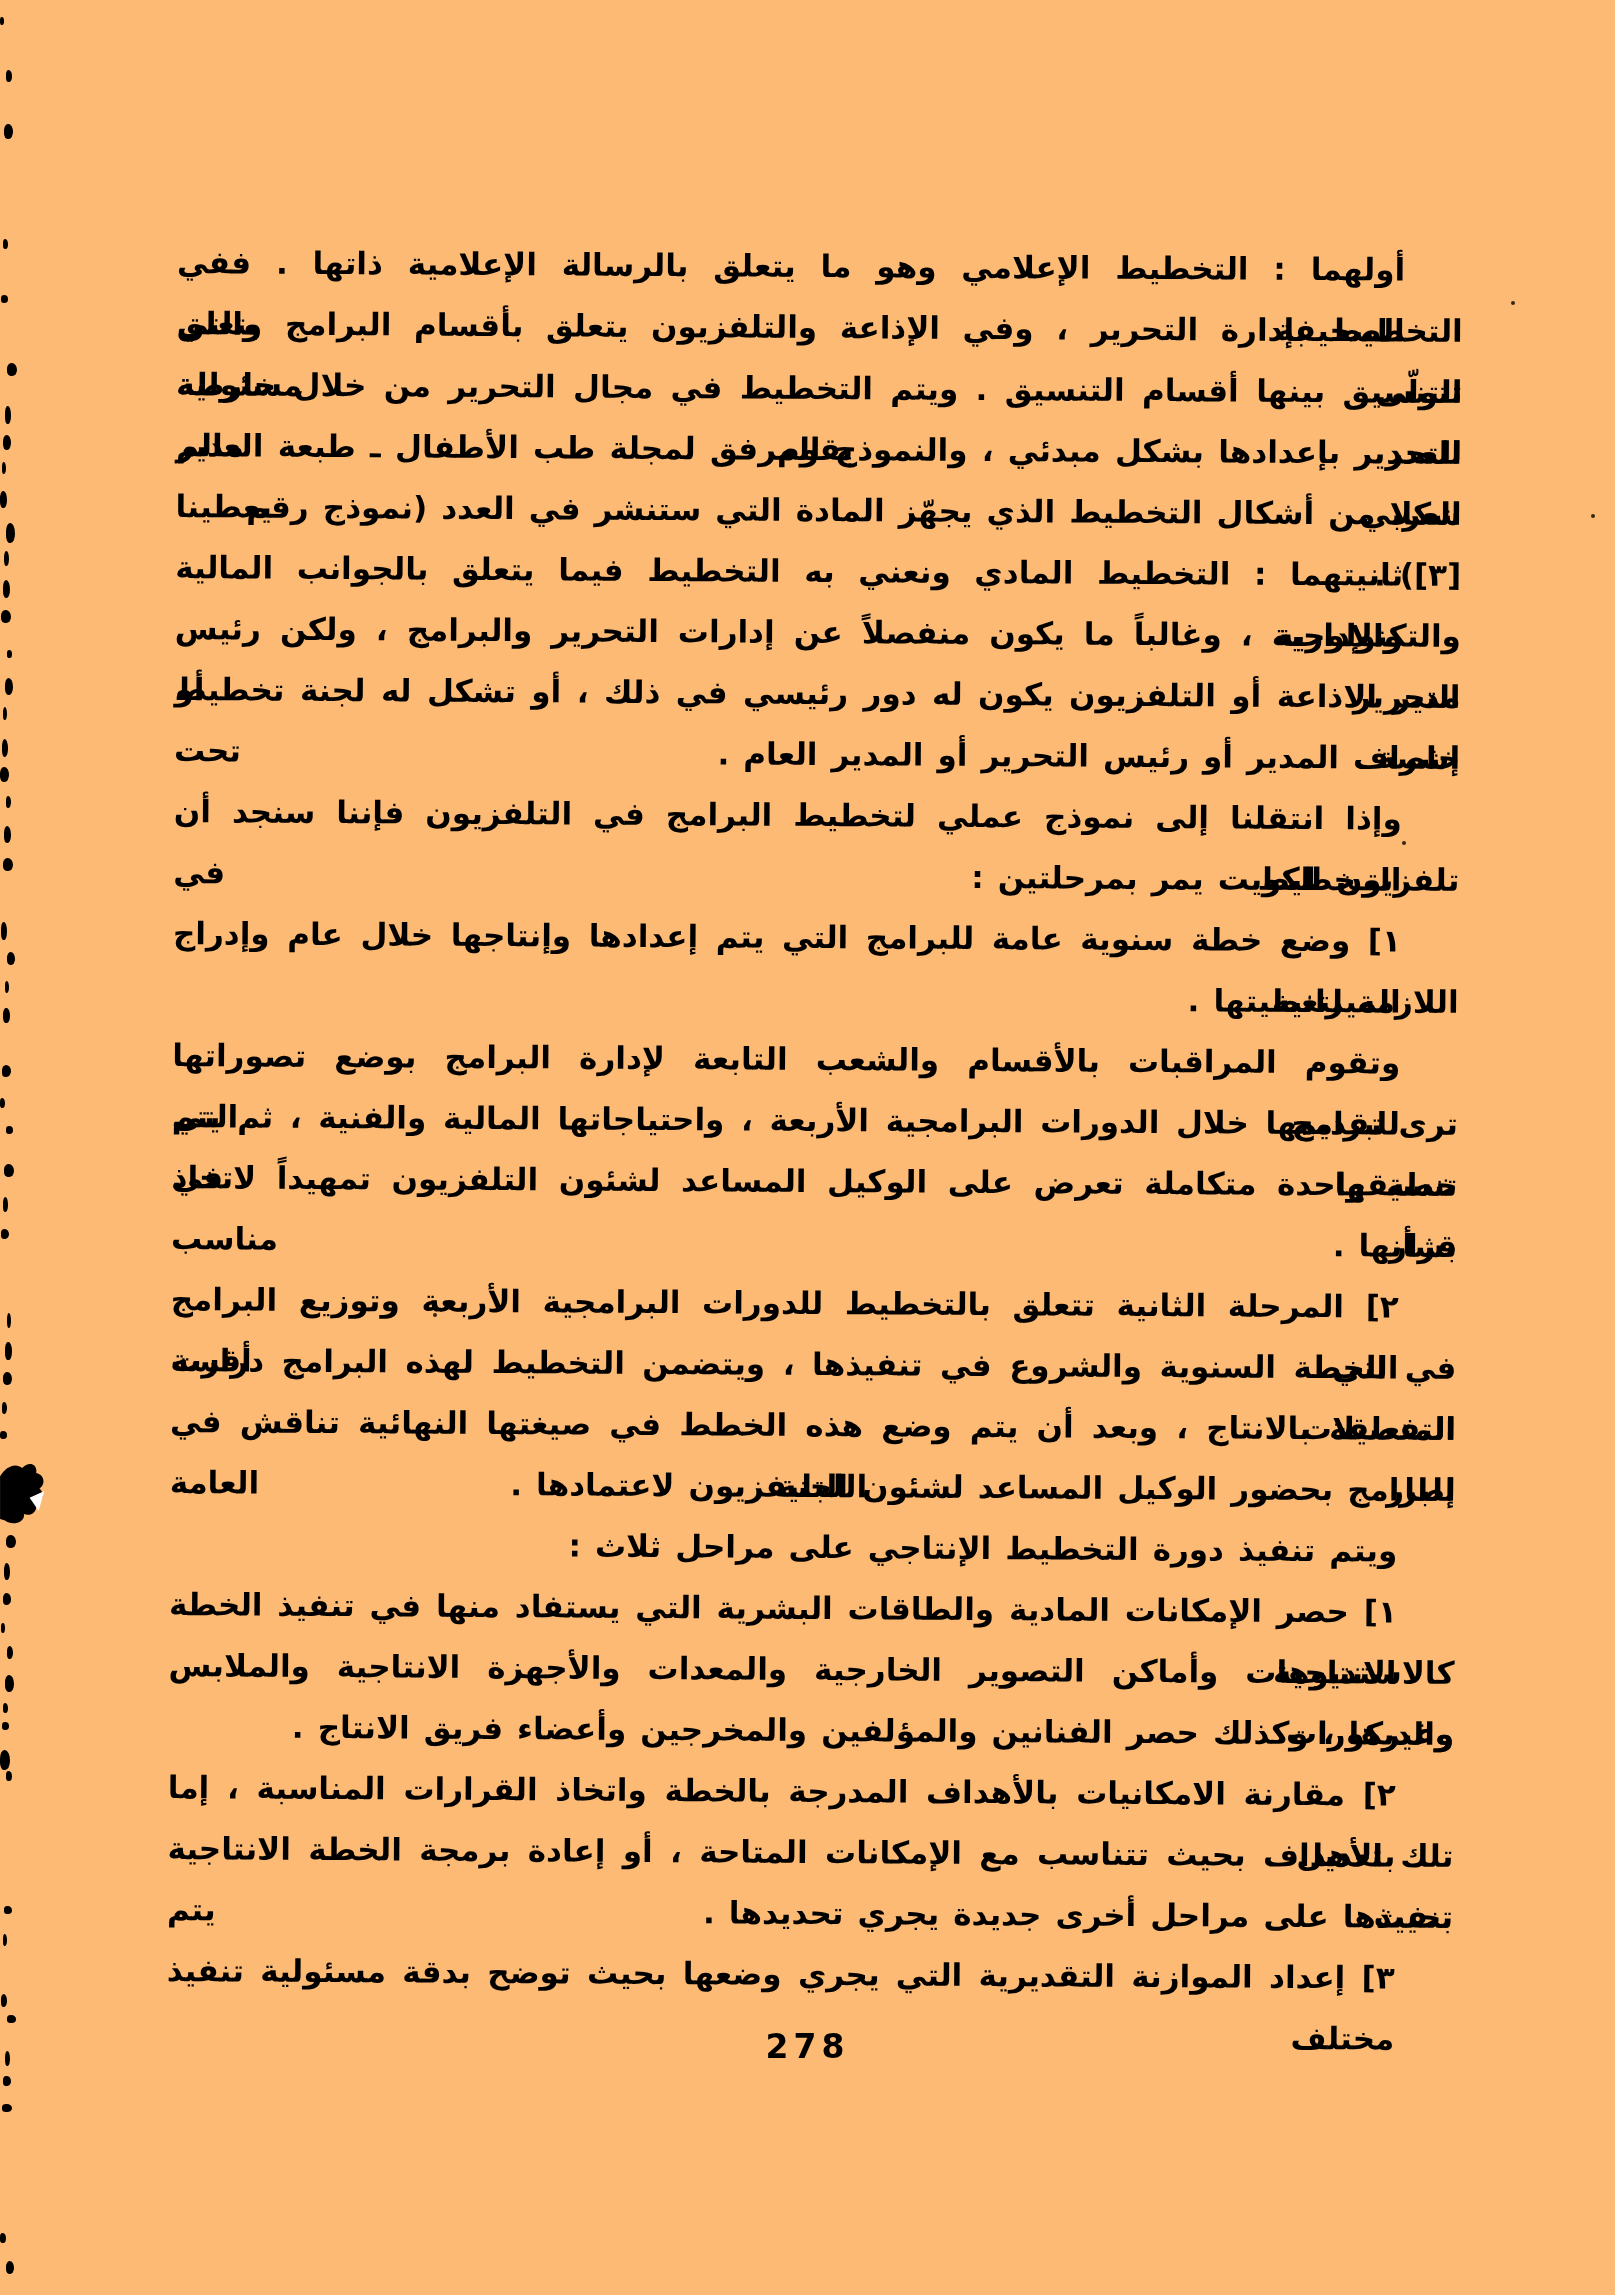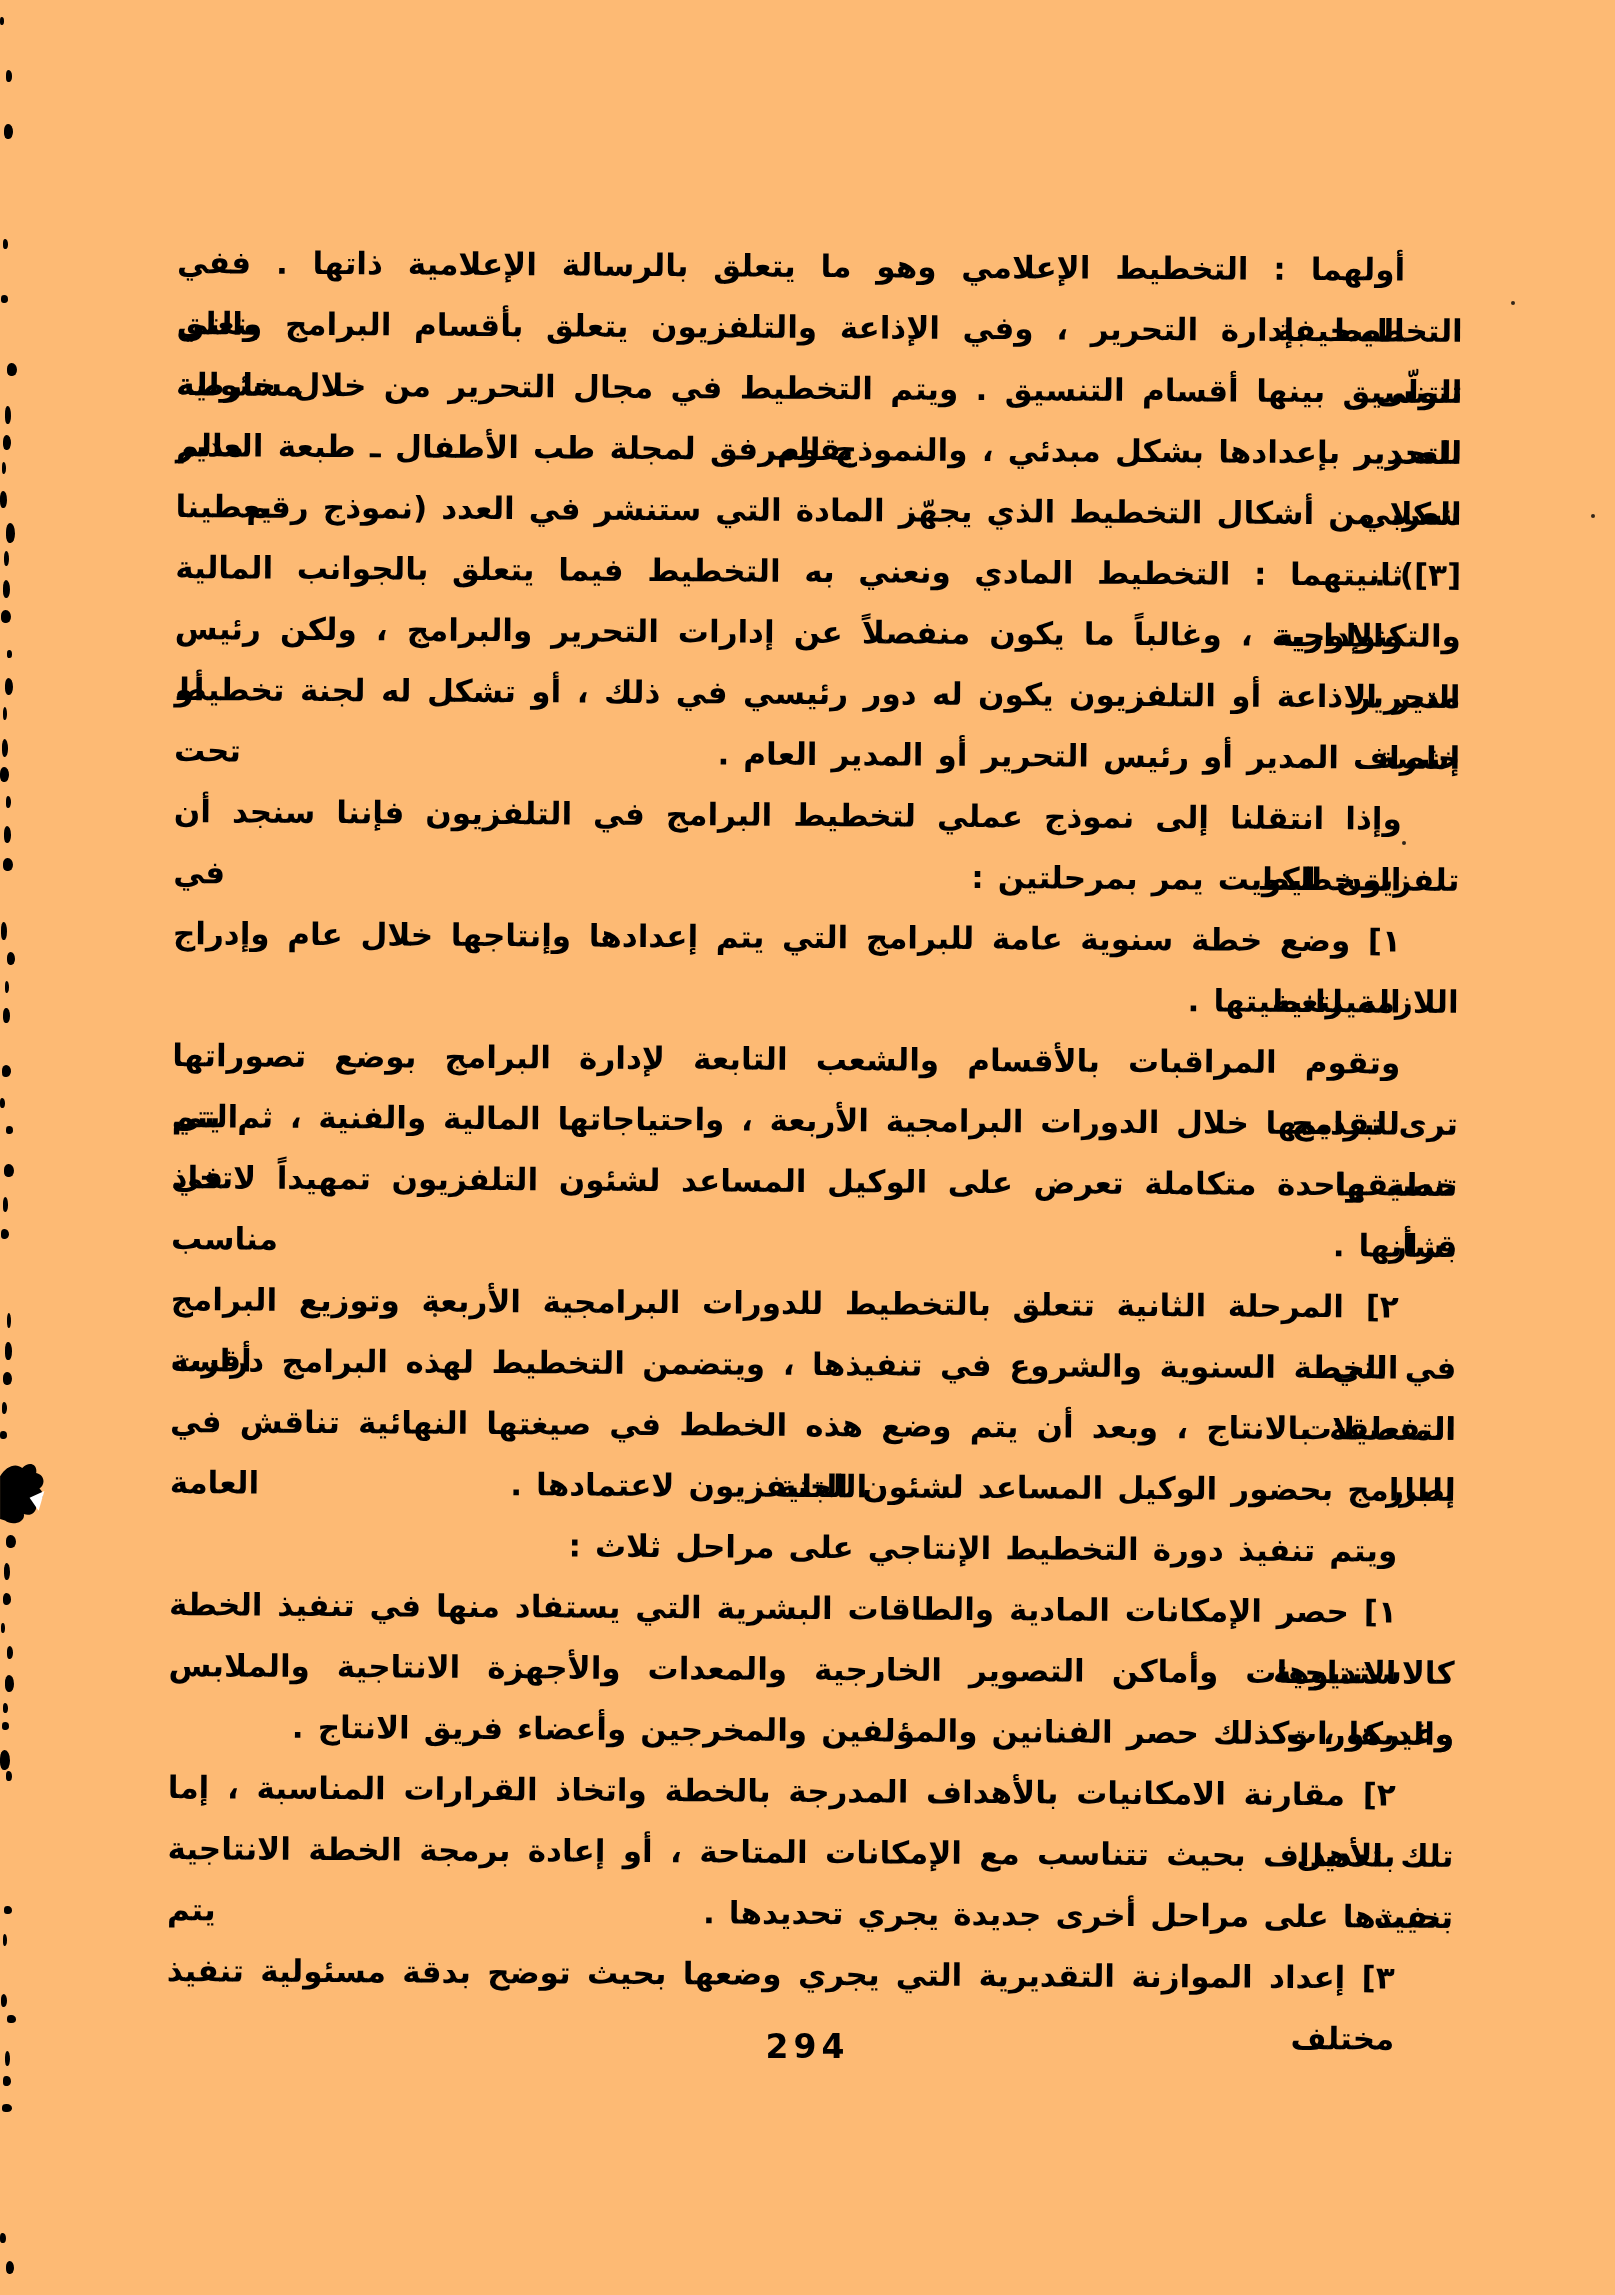--- a/index.html
+++ b/index.html
@@ -116,21 +116,21 @@
       <div class="para">
         <div class="line first">٢] مقارنة الامكانيات بالأهداف المدرجة بالخطة واتخاذ القرارات المناسبة ، إما بتعديل</div>
         <div class="line">تلك الأهداف بحيث تتناسب مع الإمكانات المتاحة ، أو إعادة برمجة الخطة الانتاجية بحيث يتم</div>
         <div class="line end">تنفيذها على مراحل أخرى جديدة يجري تحديدها .</div>
       </div>
       <div class="para">
         <div class="line first">٣] إعداد الموازنة التقديرية التي يجري وضعها بحيث توضح بدقة مسئولية تنفيذ مختلف</div>
       </div>
     </div>
 
-  <div class="page-num">294</div>
+  <div class="page-num">278</div>
 
   <svg class="blob-svg" width="51" height="82" viewBox="0 0 62 100" aria-hidden="true">
     <path fill="#000" d="M0,26 C7,14 19,9 27,16 C35,7 46,11 44,22 C54,24 56,35 48,41
       C55,47 52,57 43,59 C47,67 39,76 29,72 C31,82 15,87 6,80 L0,78 Z"></path>
     <path fill="#fff" d="M36,52 L54,44 L47,68 Z"></path>
   </svg>
 
 <div class="speck" style="left: 0px; top: 16.5px; width: 4.1px; height: 8.2px;"></div>
     <div class="speck" style="left: 5.8px; top: 70px; width: 6.6px; height: 11.5px;"></div>
     <div class="speck" style="left: 4.1px; top: 124px; width: 9px; height: 15px;"></div>

